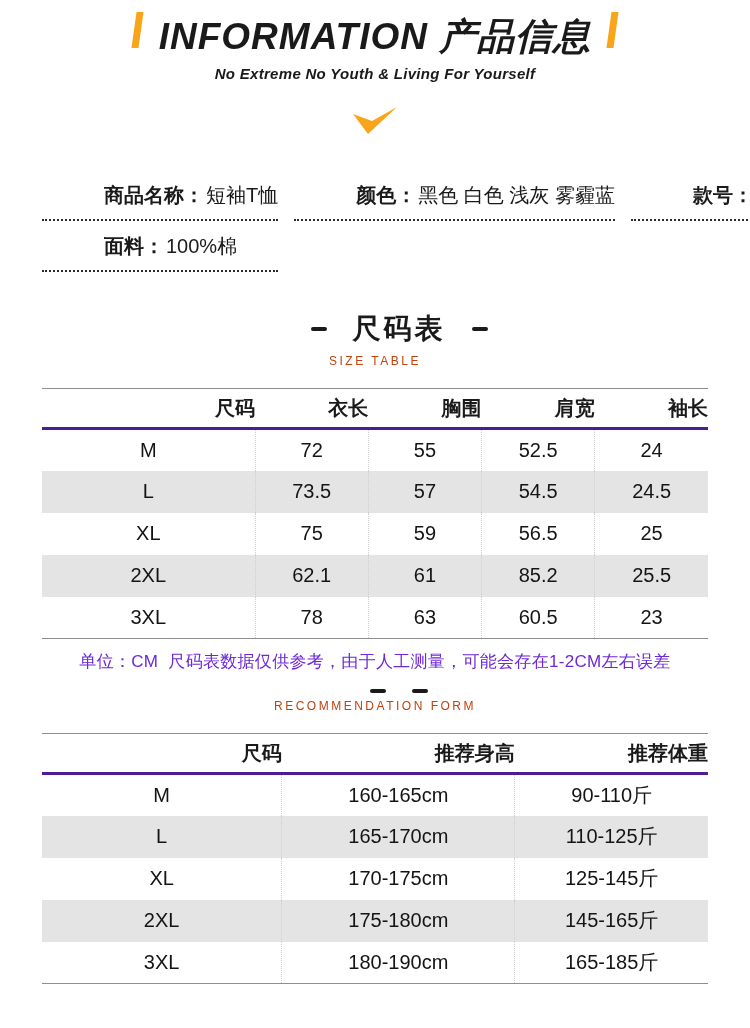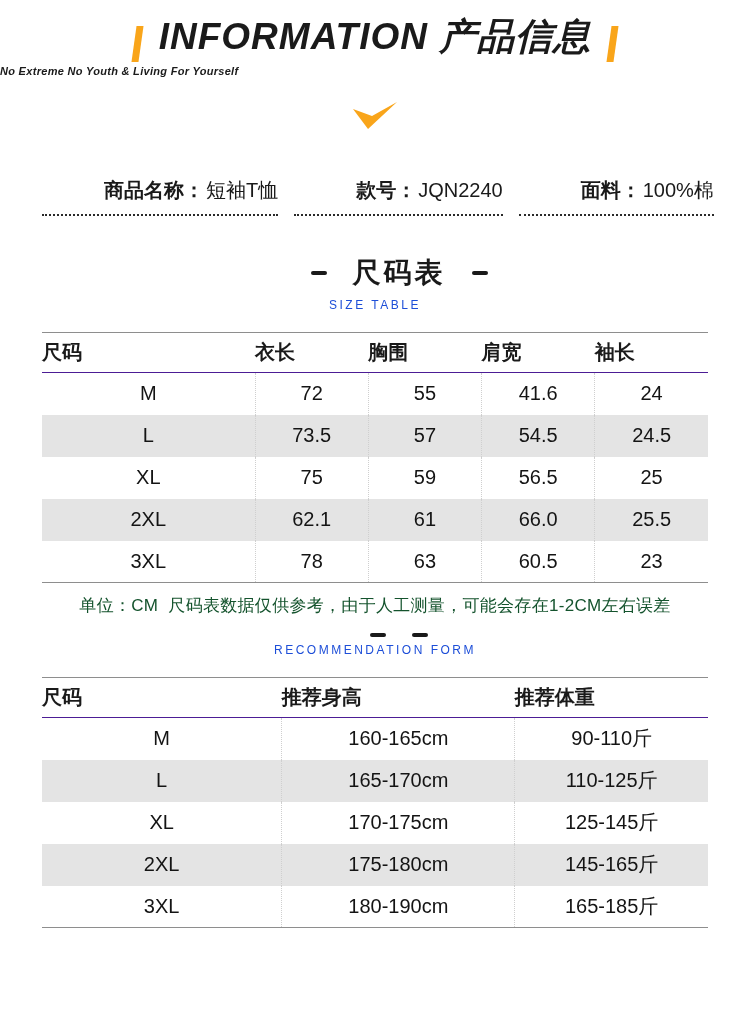--- a/index.html
+++ b/index.html
@@ -4,48 +4,48 @@
 <style>
   * { box-sizing: border-box; }
   html, body { margin: 0; padding: 0; }
   body {
     width: 750px; height: 1028px; overflow: hidden;
     background: #ffffff; color: #1a1a1a;
     font-family: "Liberation Sans", "DejaVu Sans", sans-serif;
   }
 
   
-  .title-row { display: flex; align-items: flex-end; justify-content: center; gap: 18px; padding-top: 12px; }
+  .title-row { display: flex; align-items: flex-start; justify-content: center; gap: 18px; padding-top: 12px; }
   .accent-bar { width: 7px; height: 36px; background: #F9A51A; transform: skewX(-8deg); }
   .page-title { margin: 0; font-size: 37px; font-weight: bold; font-style: italic; letter-spacing: 1px; white-space: nowrap; }
-  .page-subtitle { font-size: 11px; font-weight: bold; font-style: italic; margin-top: 3px; letter-spacing: 0.3px; }
+  .page-subtitle { text-align: center; font-size: 15px; font-weight: bold; font-style: italic; margin-top: 3px; letter-spacing: 0.3px; }
   .chevron-wrap { text-align: center; margin-top: 25px; height: 27px; }
 
   
   .fields { display: grid; grid-template-columns: 1fr 1fr 1fr; column-gap: 16px; margin: 36px 42px 0; }
   .field { border-bottom: 2px dotted #2a2a2a; padding: 12px 0 10px 62px; font-size: 20px; white-space: nowrap; }
   .field .label { font-weight: bold; }
   .field .value { font-weight: normal; margin-left: 2px; }
 
   
   .section-head { margin-top: 38px; text-align: center; }
   .section-title-row { display: flex; justify-content: center; align-items: center; gap: 26px; padding-left: 48px; }
   .dash { width: 16px; height: 4px; background: #1a1a1a; border-radius: 2px; }
   .section-title { margin: 0; font-size: 28px; font-weight: bold; letter-spacing: 3px; }
-  .section-sub { font-size: 12px; letter-spacing: 2.5px; margin-top: 6px; color: #1d4ed8; }
+  .section-sub { font-size: 12px; letter-spacing: 2.5px; margin-top: 6px; color: #c2410c; }
 
   
   table { width: 666px; margin: 20px auto 0; border-collapse: collapse; table-layout: fixed;
           border-top: 1px solid #8e8e8e; border-bottom: 1px solid #8e8e8e; font-size: 20px; }
-  thead th { font-weight: bold; height: 40px; text-align: left; border-bottom: 1px solid #4c1d95; padding: 0; }
+  thead th { font-weight: bold; height: 40px; text-align: right; border-bottom: 3px solid #4c1d95; padding: 0; }
   tbody td { height: 42px; text-align: center; padding: 0; font-weight: normal; color: #141414; }
   tbody td + td { border-left: 1px dotted #cfcfcf; }
   tr.alt { background: #E4E4E4; }
 
-  .note { text-align: center; font-size: 17px; margin: 11px 0 0; color: #14532d; letter-spacing: 0.3px; white-space: pre-wrap; }
+  .note { text-align: center; font-size: 17px; margin: 11px 0 0; color: #6d28d9; letter-spacing: 0.3px; white-space: pre-wrap; }
   .rec-head { margin-top: 16px; }
 </style>
 </head>
 <body>
 
 <div>
 
   <header>
     <div class="title-row">
       <span class="accent-bar"></span>
@@ -56,20 +56,23 @@
     <div class="chevron-wrap">
       <svg width="44" height="27" viewBox="0 0 44 27" aria-hidden="true">
         <polygon points="0,7 19,14 44,0 15,27" fill="#F9A51A"></polygon>
       </svg>
     </div>
   </header>
 
   <section class="fields">
     <div class="field">
       <span class="label">商品名称：</span><span class="value">短袖T恤</span>
+    </div>
+    <div class="field">
+      <span class="label">颜色：</span><span class="value">黑色 白色 浅灰 雾霾蓝</span>
     </div>
     <div class="field">
       <span class="label">款号：</span><span class="value">JQN2240</span>
     </div>
     <div class="field">
       <span class="label">面料：</span><span class="value">100%棉</span>
     </div>
   </section>
 
   <section class="section-head">
@@ -96,42 +99,42 @@
         <th>胸围</th>
         <th>肩宽</th>
         <th>袖长</th>
       </tr>
     </thead>
     <tbody>
       <tr>
         <td>M</td>
         <td>72</td>
         <td>55</td>
-        <td>41.6</td>
+        <td>52.5</td>
         <td>24</td>
       </tr>
       <tr class="alt">
         <td>L</td>
         <td>73.5</td>
         <td>57</td>
         <td>54.5</td>
         <td>24.5</td>
       </tr>
       <tr>
         <td>XL</td>
         <td>75</td>
         <td>59</td>
         <td>56.5</td>
         <td>25</td>
       </tr>
       <tr class="alt">
         <td>2XL</td>
         <td>62.1</td>
         <td>61</td>
-        <td>66.0</td>
+        <td>85.2</td>
         <td>25.5</td>
       </tr>
       <tr>
         <td>3XL</td>
         <td>78</td>
         <td>63</td>
         <td>60.5</td>
         <td>23</td>
       </tr>
     </tbody>

